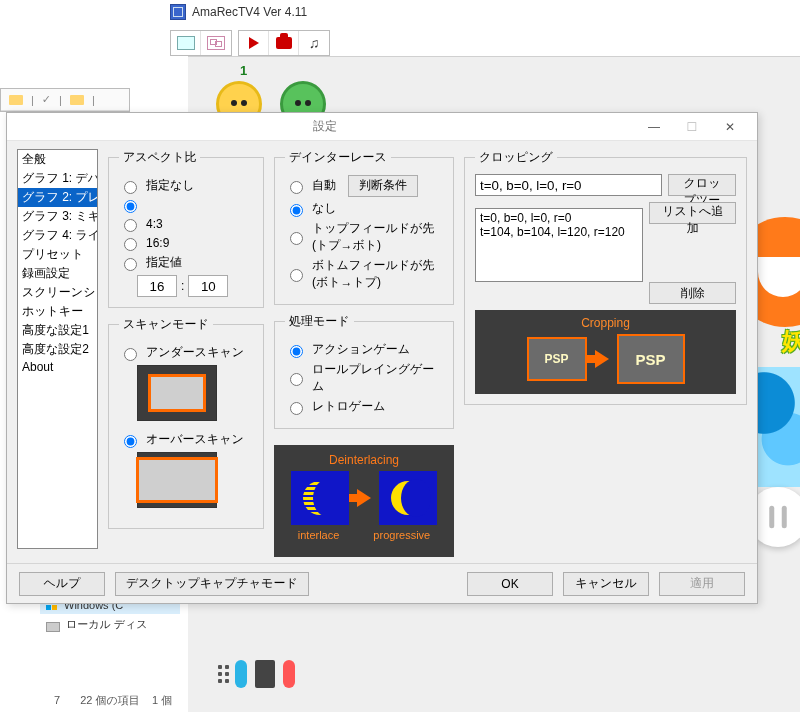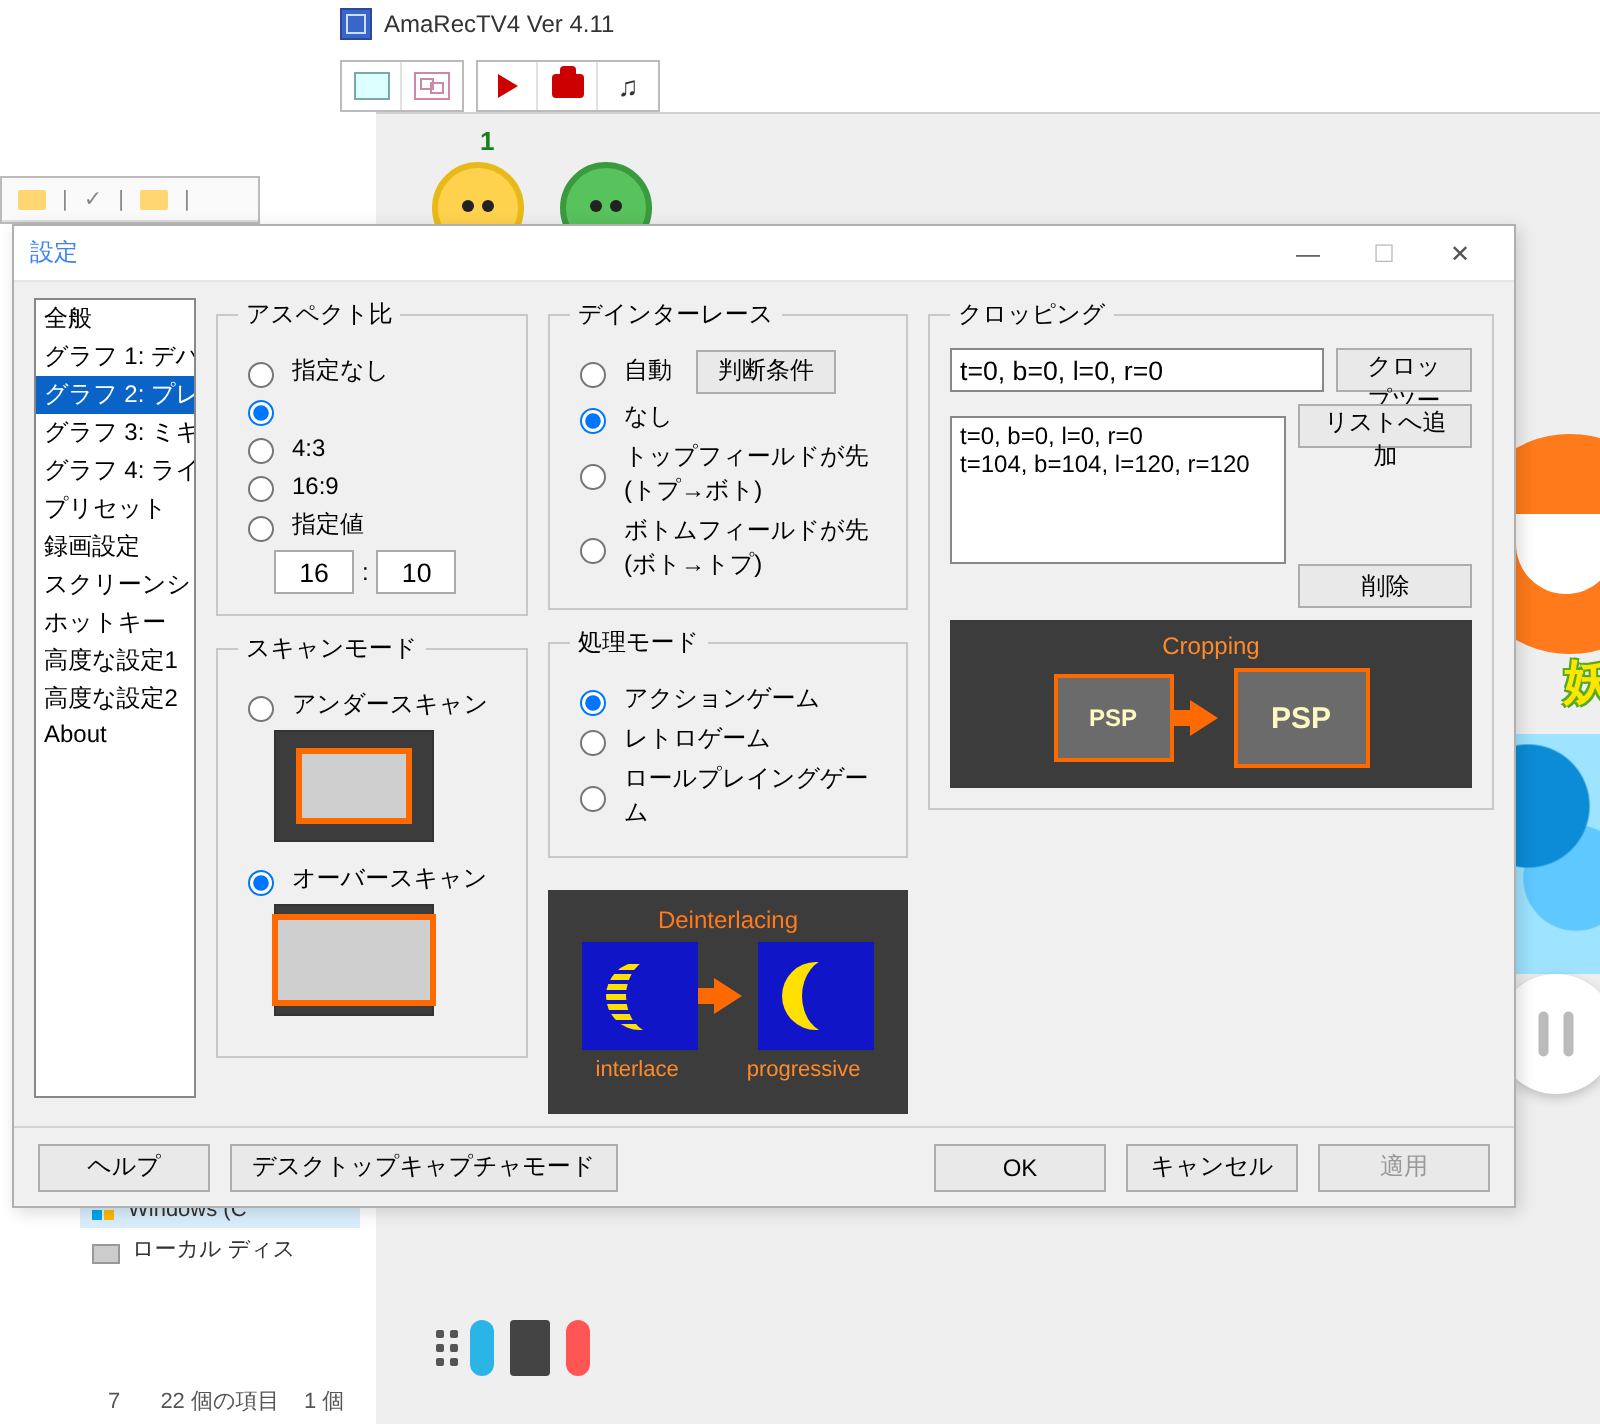--- a/index.html
+++ b/index.html
@@ -135,21 +135,21 @@
     background: #f0f0f0;
     border: 1px solid #b0b0b0;
     box-shadow: 2px 2px 8px rgba(0,0,0,.15);
     display: flex; flex-direction: column;
   }
   .dlg-titlebar {
     height: 28px; background: #fff;
     display: flex; align-items: center; padding: 0 8px;
     border-bottom: 1px solid #e5e5e5;
   }
-  .dlg-titlebar .ttl { flex: 1; color: #3b82f6; }
+  .dlg-titlebar .ttl { flex: 1; color: #737373; text-align: center; }
   .win-btn { width: 38px; height: 22px; display:flex;align-items:center;justify-content:center; color:#555;}
   .win-btn.max { color:#bbb; }
 
   .dlg-body {
     flex:1; display:flex; padding: 8px 10px 4px 10px; gap: 10px;
     overflow: hidden;
   }
 
   .side-list {
     width: 102px; height: 400px;
@@ -455,25 +455,25 @@
         </fieldset>
 
         <fieldset>
           <legend>処理モード</legend>
           <label class="radio">
               <input type="radio" name="pm" checked="" style="">
               <span>アクションゲーム</span>
             </label>
           <label class="radio">
               <input type="radio" name="pm" style="">
+              <span>ロールプレイングゲーム</span>
+            </label>
+          <label class="radio">
+              <input type="radio" name="pm" style="">
               <span>レトロゲーム</span>
-            </label>
-          <label class="radio">
-              <input type="radio" name="pm" style="">
-              <span>ロールプレイングゲーム</span>
             </label>
         </fieldset>
 
         <div class="illus">
           <div class="hdr">Deinterlacing</div>
           <div class="illus-row">
             <div class="moon-box">
                 <div class="moon interlaced"></div>
               </div>
             <div class="arrow-r"></div>

